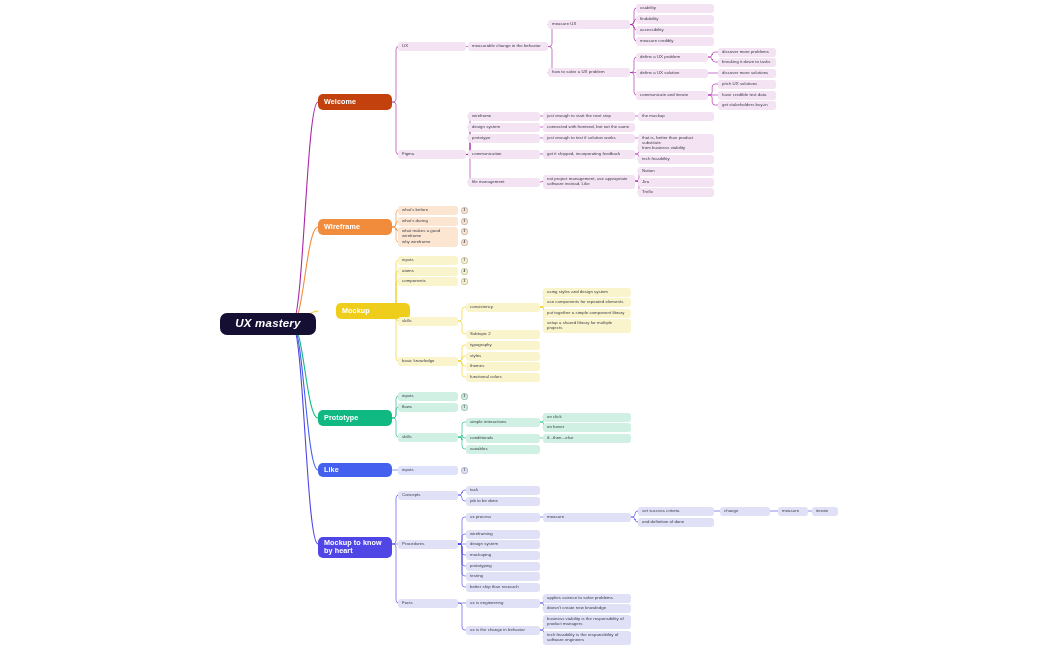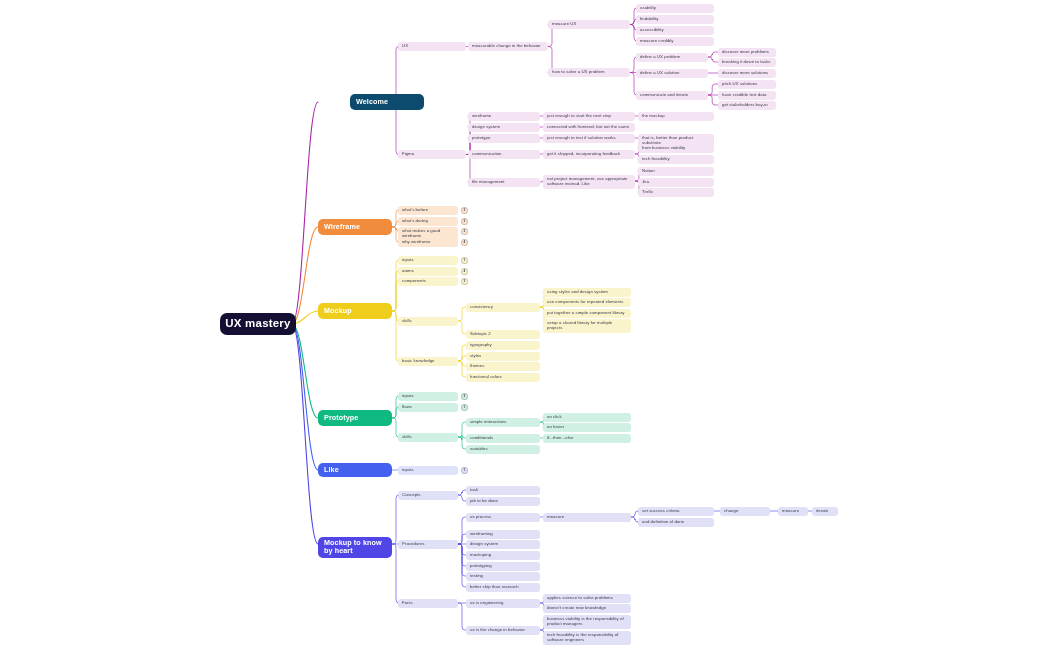--- a/index.html
+++ b/index.html
@@ -142,24 +142,24 @@
       <path d="M458,544 H459 Q462,544 462,547 V584 Q462,587 465,587 H466" stroke="#4F46E5cc" fill="none" stroke-width="0.8" stroke-linecap="round"></path>
       <path d="M392,544 H393 Q396,544 396,547 V600 Q396,603 399,603 H398" stroke="#4F46E5cc" fill="none" stroke-width="0.8" stroke-linecap="round"></path>
       <path d="M458,603 H466" stroke="#4F46E5cc" fill="none" stroke-width="0.8" stroke-linecap="round"></path>
       <path d="M540,603 H541 Q544,603 544,600 V601 Q544,598 547,598 H543" stroke="#4F46E5cc" fill="none" stroke-width="0.8" stroke-linecap="round"></path>
       <path d="M540,603 H541 Q544,603 544,606 V605 Q544,608 547,608 H543" stroke="#4F46E5cc" fill="none" stroke-width="0.8" stroke-linecap="round"></path>
       <path d="M458,603 H459 Q462,603 462,606 V627 Q462,630 465,630 H466" stroke="#4F46E5cc" fill="none" stroke-width="0.8" stroke-linecap="round"></path>
       <path d="M540,630 H541 Q544,630 544,627 V624 Q544,621 547,621 H543" stroke="#4F46E5cc" fill="none" stroke-width="0.8" stroke-linecap="round"></path>
       <path d="M540,630 H541 Q544,630 544,633 V634 Q544,637 547,637 H543" stroke="#4F46E5cc" fill="none" stroke-width="0.8" stroke-linecap="round"></path>
     </svg>
   <div id="nodes">
-      <div class="node root" style="left: 220px; top: 313px; width: 76px; height: 22px;">
+      <div class="node root" style="left: 220px; top: 313px; width: 96px; height: 22px; font-style: italic;">
         <span>UX mastery</span>
       </div>
-      <div class="node branch" style="left: 318px; top: 94px; width: 74px; min-height: 16px; background: #0c4a6e; margin-left: 32px;">
+      <div class="node branch" style="left: 318px; top: 94px; width: 74px; min-height: 16px; background: #c2410c;">
         <span>Welcome</span>
       </div>
       <div class="node leaf" style="left: 398px; top: 42px; width: 68px; min-height: 9px; background: rgb(243, 227, 243);">
         <span>UX</span>
       </div>
       <div class="node leaf" style="left: 468px; top: 42px; width: 80px; min-height: 9px; background: rgb(243, 227, 243);">
         <span>measurable change in the behavior</span>
       </div>
       <div class="node leaf" style="left: 548px; top: 20px; width: 82px; min-height: 9px; background: rgb(243, 227, 243);">
         <span>measure UX</span>
@@ -272,21 +272,21 @@
       </div>
       <div class="badge" style="left: 461px; top: 217.5px; background: rgb(252, 230, 210);">3</div>
       <div class="node leaf" style="left: 398px; top: 227px; width: 60px; min-height: 8px; background: rgb(252, 230, 210);">
         <span>what makes a good wireframe</span>
       </div>
       <div class="badge" style="left: 461px; top: 227.5px; background: rgb(252, 230, 210);">3</div>
       <div class="node leaf" style="left: 398px; top: 238px; width: 60px; min-height: 8px; background: rgb(252, 230, 210);">
         <span>why wireframe</span>
       </div>
       <div class="badge" style="left: 461px; top: 238.5px; background: rgb(252, 230, 210);">4</div>
-      <div class="node branch" style="left: 318px; top: 303px; width: 74px; min-height: 16px; background: rgb(239, 206, 27);">
+      <div class="node branch" style="left: 336px; top: 303px; width: 74px; min-height: 16px; background: rgb(239, 206, 27);">
         <span>Mockup</span>
       </div>
       <div class="node leaf" style="left: 398px; top: 256px; width: 60px; min-height: 8px; background: rgb(250, 244, 204);">
         <span>inputs</span>
       </div>
       <div class="badge" style="left: 461px; top: 256.5px; background: rgb(250, 244, 204);">1</div>
       <div class="node leaf" style="left: 398px; top: 267px; width: 60px; min-height: 8px; background: rgb(250, 244, 204);">
         <span>atoms</span>
       </div>
       <div class="badge" style="left: 461px; top: 267.5px; background: rgb(250, 244, 204);">4</div>

